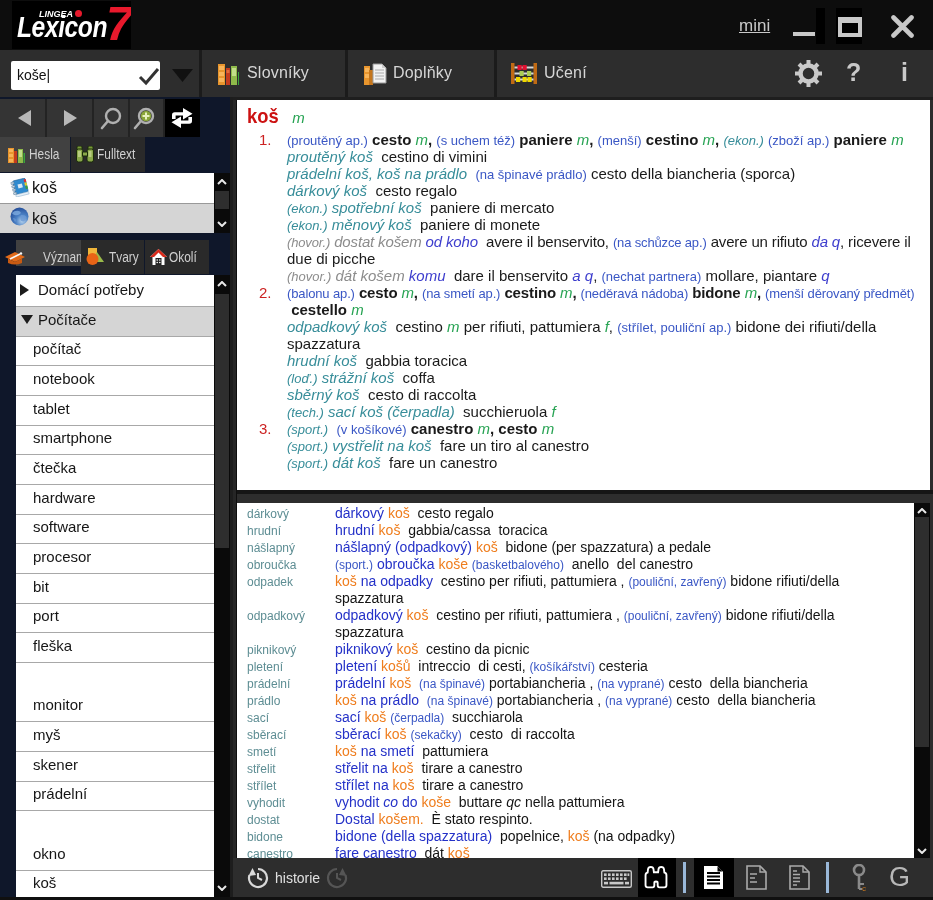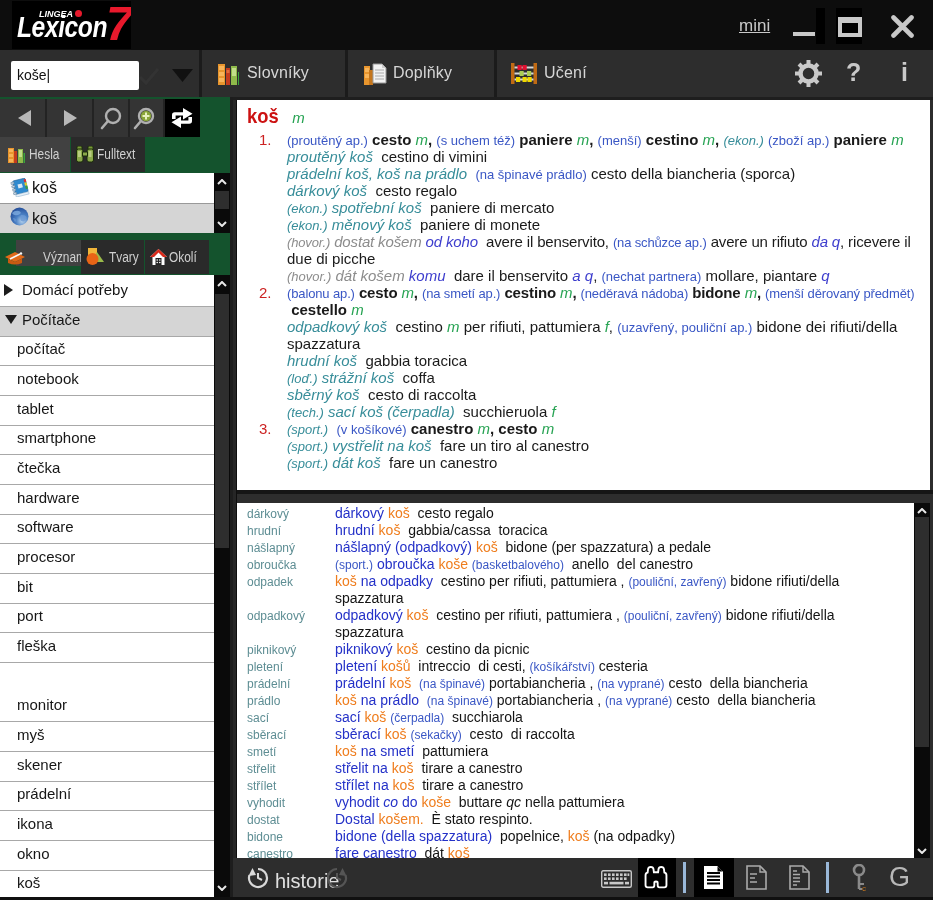--- a/index.html
+++ b/index.html
@@ -15,41 +15,41 @@
 #logo .lingea { position:absolute; left:27px; top:8px; font-size:9px; font-weight:bold; font-style:italic; color:#fff; }
 #logo .dot { position:absolute; left:63px; top:9px; width:7px; height:7px; border-radius:50%; background:#e8192c; }
 #mini { position:absolute; left:739px; top:16px; color:#c8c8c8; font-size:17px; text-decoration:underline; }
 #winbtn-min { position:absolute; left:793px; top:32px; width:22px; height:4px; background:#c8c8c8; }
 #winbtn-maxbg { position:absolute; left:836px; top:8px; width:26px; height:36px; background:#000; }
 #winbtn-max { position:absolute; left:838px; top:17px; width:24px; height:20px; border:4px solid #c8c8c8; border-top-width:6px; background:#000; }
 #winbtn-darkstrip { position:absolute; left:816px; top:8px; width:9px; height:36px; background:#000; }
 
 
 #toolbar { position:absolute; left:0; top:50px; width:933px; height:47px; background:#2d2d2d; }
-#searchbox { position:absolute; left:11px; top:11px; width:128px; height:29px; background:#fff; border-radius:2px; }
+#searchbox { position:absolute; left:11px; top:11px; width:149px; height:29px; background:#fff; border-radius:2px; }
 #searchbox .txt { position:absolute; left:6px; top:6px; font-size:14px; color:#111; }
 .tbsep { position:absolute; top:0; width:3px; height:47px; background:#1b1b1b; }
 .tbbtn { position:absolute; top:0; height:47px; color:#d6d6d6; font-size:16px; letter-spacing:0.2px; }
 .tbbtn .lbl { position:absolute; top:14px; }
 
 
-#leftpanel { position:absolute; left:0; top:97px; width:233px; height:803px; background:#14532d; }
+#leftpanel { position:absolute; left:0; top:97px; width:233px; height:803px; background:#0f172a; }
 #navrow { position:absolute; left:0; top:2px; width:233px; height:38px; }
 #navbg { position:absolute; left:0; top:0; width:200px; height:38px; background:#232323; }
 .navbtn { position:absolute; top:0px; height:38px; background:#343434; }
 #tabs1 { position:absolute; left:0; top:40px; width:233px; height:35px; }
 .tab { position:absolute; top:0; height:35px; background:#2a2a2a; color:#d0d0d0; font-size:14px; }
 .tab.sel { background:#414141; }
 .tab .lbl { position:absolute; top:9px; transform:scaleX(0.85); transform-origin:left center; }
 #list1 { position:absolute; left:0; top:76px; width:214px; height:60px; background:#fff; }
 #list1 .row { position:absolute; left:0; width:214px; height:30px; font-size:16px; color:#111; }
 #list1 .row .lbl { position:absolute; left:32px; top:6px; }
 #scroll1 { position:absolute; left:214px; top:76px; width:16px; height:60px; background:#0a0a0a; }
 #tabs2 { position:absolute; left:0; top:143px; width:233px; height:34px; }
-#list2 { position:absolute; left:0; top:178px; width:214px; height:625px; background:#fff; overflow:hidden; }
+#list2 { position:absolute; left:16px; top:178px; width:214px; height:625px; background:#fff; overflow:hidden; }
 #list2 .row { position:absolute; left:0; width:214px; height:30px; border-bottom:1px solid #a8a8a8; font-size:15px; color:#161616; }
 #list2 .row .lbl { position:absolute; left:17px; top:4px; }
 #list2 .row.grp .lbl { left:22px; }
 #list2 .row.sel { background:#d5d5d5; }
 #scroll2 { position:absolute; left:214px; top:178px; width:16px; height:625px; background:#0a0a0a; }
 .thumb { position:absolute; left:1px; width:14px; background:#2e2e2e; }
 .tri-r { width:0; height:0; border-left:9px solid #1c1c1c; border-top:6px solid transparent; border-bottom:6px solid transparent; display:inline-block; }
 .tri-d { width:0; height:0; border-top:9px solid #1c1c1c; border-left:6px solid transparent; border-right:6px solid transparent; display:inline-block; }
 
 
@@ -78,21 +78,21 @@
 #botlist .ln { position:relative; height:17px; line-height:17px; white-space:nowrap; padding-left:98px; }
 #botlist .lab { position:absolute; left:10px; top:1px; font-size:12px; color:#5d8d93; }
 .cb { color:#2431c8; }
 .co { color:#ef7d1d; }
 .cp { color:#3a57c5; font-size:12px; }
 .ci { font-style:italic;margin-top:28px; }
 #scroll3 { position:absolute; left:914px; top:503px; width:16px; height:355px; background:#0a0a0a; }
 
 
 #statusbar { position:absolute; left:233px; top:858px; width:700px; height:39px; background:#2d2d2d; }
-#statusbar .hist { position:absolute; left:42px; top:12px; color:#e0e0e0; font-size:20px; }
+#statusbar .hist { position:absolute; left:42px; top:12px; color:#e0e0e0; font-size:14px; }
 #botborder { position:absolute; left:0; top:897px; width:933px; height:3px; background:#101010; }
 
 
 #mainborder-l { position:absolute; left:233px; top:97px; width:4px; height:761px; background:#262626; border-right:1px solid #0e0e0e; box-sizing:border-box; }
 #panel-edge { position:absolute; left:230px; top:97px; width:3px; height:803px; background:#1d1d1d; }
 #mainborder-t { position:absolute; left:233px; top:97px; width:700px; height:3px; background:#1e1e1e; }
 .chev { position:absolute; left:3px; width:10px; height:6px; }
 .chev svg { display:block; }
 </style>
 </head>
@@ -368,23 +368,20 @@
       </div>
     <div class="row" style="top:447px">
         <span class="lbl">myš</span>
       </div>
     <div class="row" style="top:477px">
         <span class="lbl">skener</span>
       </div>
     <div class="row" style="top:506px">
         <span class="lbl">prádelní</span>
       </div>
-    <div class="row" style="top:536px">
-        <span class="lbl">ikona</span>
-      </div>
     <div class="row" style="top:566px">
         <span class="lbl">okno</span>
       </div>
     <div class="row" style="top:595px">
         <span class="lbl">koš</span>
       </div>
   </div>
   <div id="scroll2">
     <div class="chev" style="top:6px">
         <svg width="10" height="6" viewBox="0 0 10 6">
@@ -410,21 +407,21 @@
     <div class="ln"><span class="t">proutěný koš</span>&nbsp; cestino di vimini</div>
     <div class="ln"><span class="t">prádelní koš, koš na prádlo</span>&nbsp; <span class="bl">(na špinavé prádlo)</span> cesto della biancheria (sporca)</div>
     <div class="ln"><span class="t">dárkový koš</span>&nbsp; cesto regalo</div>
     <div class="ln"><span class="tl">(ekon.)</span> <span class="t">spotřební koš</span>&nbsp; paniere di mercato</div>
     <div class="ln"><span class="tl">(ekon.)</span> <span class="t">měnový koš</span>&nbsp; paniere di monete</div>
     <div class="ln" style="letter-spacing:-0.15px"><span class="grl">(hovor.)</span> <span class="gr">dostat košem</span> <span class="bb">od koho</span>&nbsp; avere il benservito, <span class="bl">(na schůzce ap.)</span> avere un rifiuto <span class="bb">da q</span>, ricevere il</div>
     <div class="ln">due di picche</div>
     <div class="ln"><span class="grl">(hovor.)</span> <span class="gr">dát košem</span> <span class="bb">komu</span>&nbsp; dare il benservito <span class="bb">a q</span>, <span class="bl">(nechat partnera)</span> mollare, piantare <span class="bb">q</span></div>
     <div class="ln" style="letter-spacing:-0.13px"><span class="num">2.</span><span class="bl">(balonu ap.)</span> <span class="b">cesto</span> <span class="g">m</span><span class="b">,</span> <span class="bl">(na smetí ap.)</span> <span class="b">cestino</span> <span class="g">m</span><span class="b">,</span> <span class="bl">(neděravá nádoba)</span> <span class="b">bidone</span> <span class="g">m</span><span class="b">,</span> <span class="bl">(menší děrovaný předmět)</span></div>
     <div class="ln">&nbsp;<span class="b">cestello</span> <span class="g">m</span></div>
-    <div class="ln"><span class="t">odpadkový koš</span>&nbsp; cestino <span class="g">m</span> per rifiuti, pattumiera <span class="g">f</span>, <span class="bl">(uzavřený, pouliční ap.)</span> bidone dei rifiuti/della</div>
+    <div class="ln"><span class="t">odpadkový koš</span>&nbsp; cestino <span class="g">m</span> per rifiuti, pattumiera <span class="g">f</span>, <span class="bl">(střílet, pouliční ap.)</span> bidone dei rifiuti/della</div>
     <div class="ln">spazzatura</div>
     <div class="ln"><span class="t">hrudní koš</span>&nbsp; gabbia toracica</div>
     <div class="ln"><span class="tl">(loď.)</span> <span class="t">strážní koš</span>&nbsp; coffa</div>
     <div class="ln"><span class="t">sběrný koš</span>&nbsp; cesto di raccolta</div>
     <div class="ln"><span class="tl">(tech.)</span> <span class="t">sací koš (čerpadla)</span>&nbsp; succhieruola <span class="g">f</span></div>
     <div class="ln"><span class="num">3.</span><span class="tl">(sport.)</span>&nbsp; <span class="bl">(v košíkové)</span> <span class="b">canestro</span> <span class="g">m</span><span class="b">, cesto</span> <span class="g">m</span></div>
     <div class="ln"><span class="tl">(sport.)</span> <span class="t">vystřelit na koš</span>&nbsp; fare un tiro al canestro</div>
     <div class="ln"><span class="tl">(sport.)</span> <span class="t">dát koš</span>&nbsp; fare un canestro</div>
   </div>
 </div>

